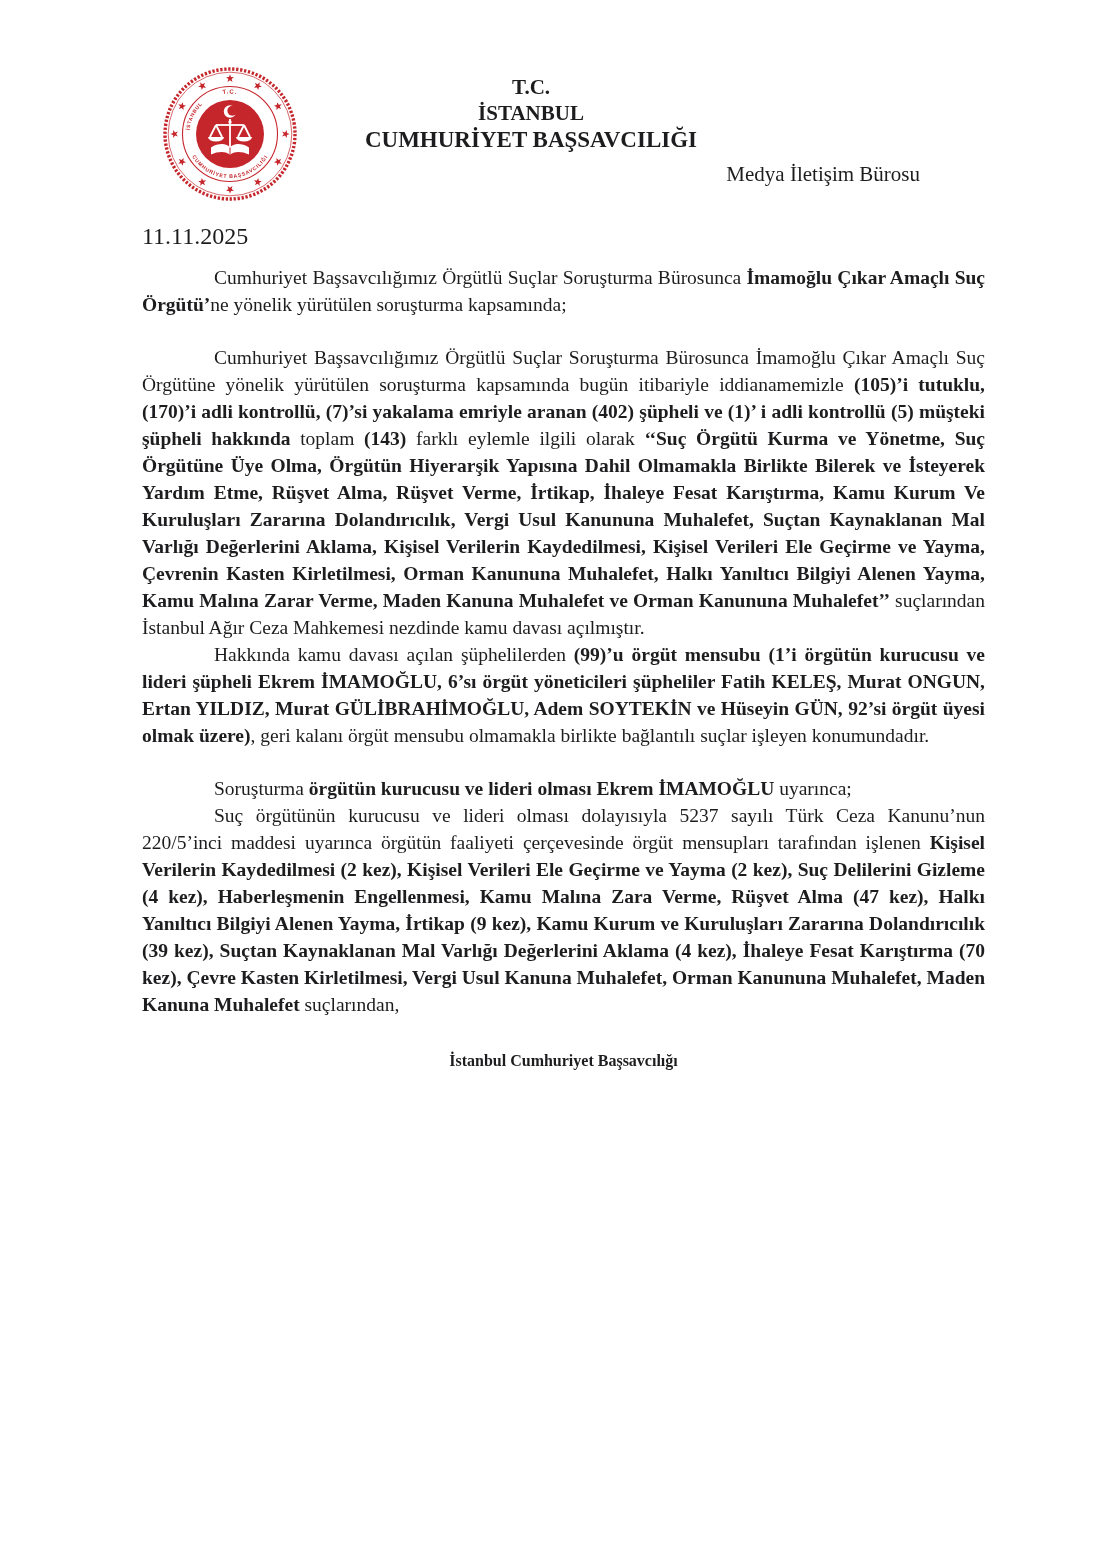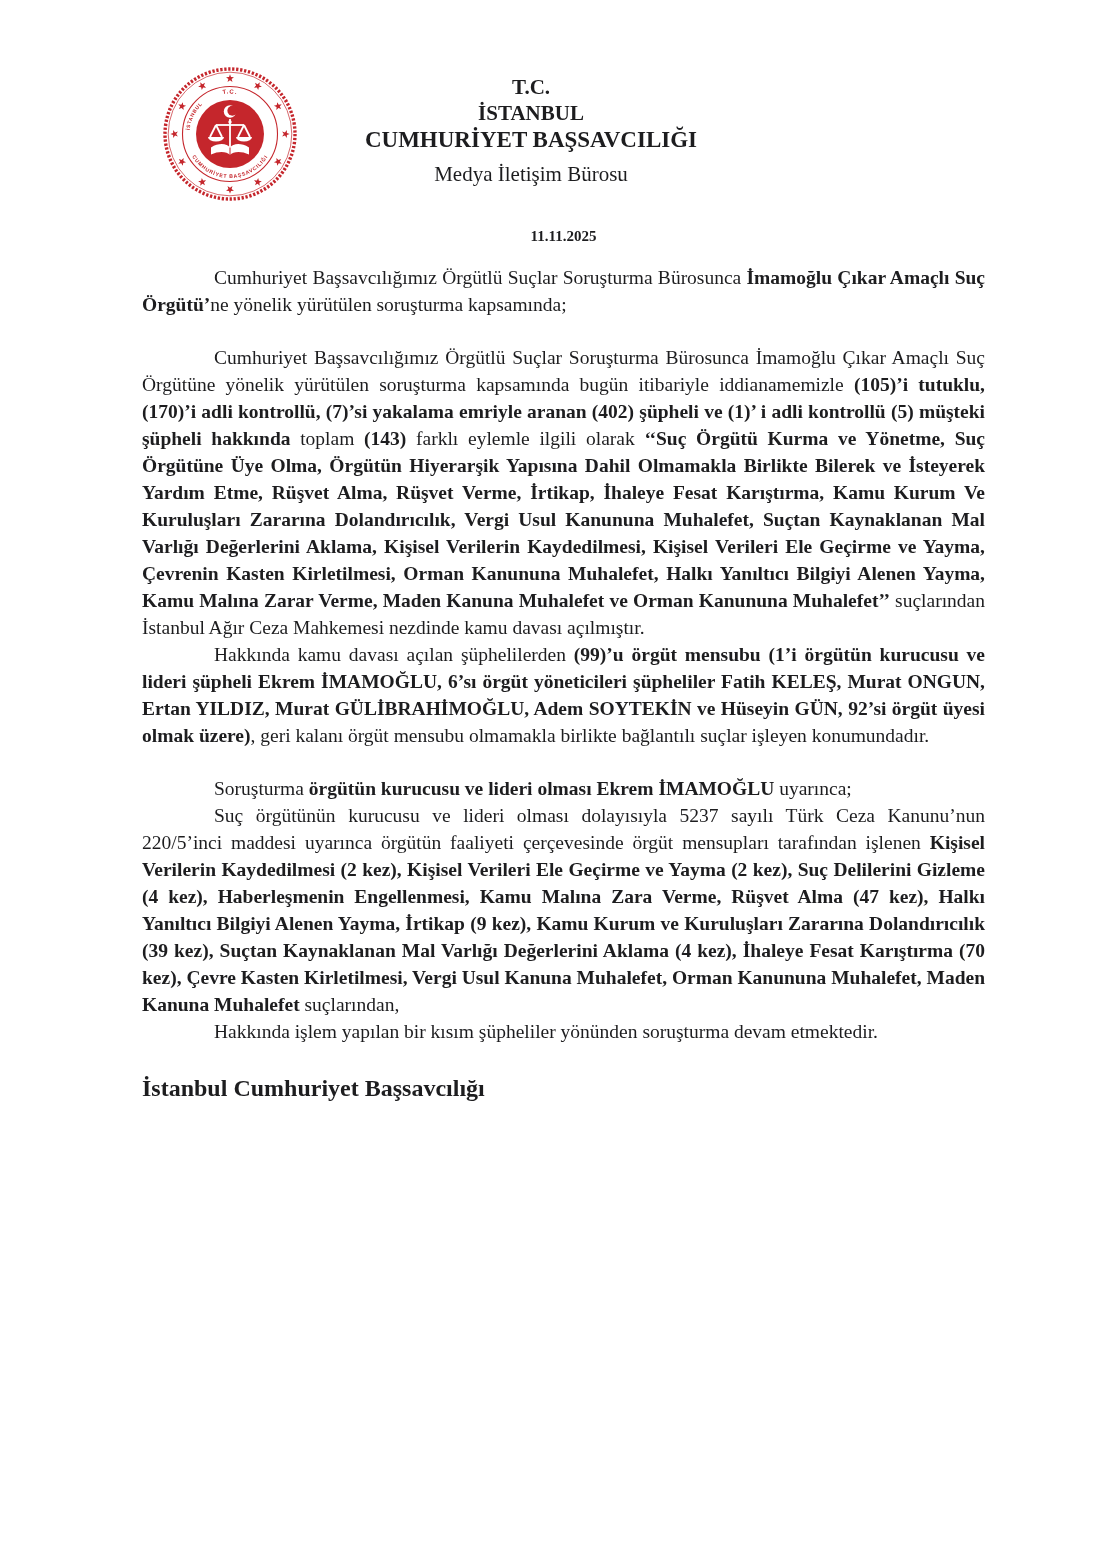--- a/index.html
+++ b/index.html
@@ -11,34 +11,34 @@
     color:#1d1d1f;
     overflow:hidden;
   }
   
   .letterhead{position:absolute;top:52px;left:0;width:100%;height:165px;}
   .seal{position:absolute;left:160px;top:12px;width:140px;height:140px;}
   .header-text{position:absolute;left:142px;top:22px;width:778px;text-align:center;}
   .ht1{font-weight:bold;font-size:21px;line-height:26px;}
   .ht2{font-weight:bold;font-size:21px;line-height:26px;}
   .ht3{font-weight:bold;font-size:23px;line-height:28px;}
-  .ht4{font-size:21px;line-height:26px;margin-top:7px;}
+  .ht4{font-size:21px;line-height:26px;margin-top:7px;text-align:right;}
   
   .content{position:absolute;top:224px;left:142px;right:115px;}
-  .doc-date{text-align:center;font-weight:bold;font-size:15px;line-height:24px;}
+  .doc-date{text-align:left;font-weight:normal;font-size:24px;line-height:24px;}
   .doc-title{text-align:center;font-weight:bold;font-size:20px;line-height:24px;margin-top:12px;letter-spacing:.4px;}
   .paras{margin-top:16px;}
   .para{
     font-size:19.5px;line-height:27px;
     text-align:justify;text-indent:72px;
     margin:0;
   }
   .mt{margin-top:26px;}
   .signature{
-    text-align:left;font-weight:bold;font-size:24px;line-height:26px;margin-top:30px;
+    text-align:center;font-weight:bold;font-size:16px;line-height:26px;margin-top:30px;
   }
   b{font-weight:bold;}
 </style>
 </head>
 <body>
 
 <div class="page">
 
   <div class="letterhead">
 
@@ -115,19 +115,18 @@
 
   <div class="content">
     <div class="doc-date">11.11.2025</div>
 
     <div class="paras">
       <p class="para"><span>Cumhuriyet Başsavcılığımız Örgütlü Suçlar Soruşturma Bürosunca </span><b>İmamoğlu Çıkar Amaçlı Suç Örgütü’</b><span>ne yönelik yürütülen soruşturma kapsamında;</span></p>
       <p class="para mt"><span>Cumhuriyet Başsavcılığımız Örgütlü Suçlar Soruşturma Bürosunca İmamoğlu Çıkar Amaçlı Suç Örgütüne yönelik yürütülen soruşturma kapsamında bugün itibariyle iddianamemizle  </span><b>(105)’i tutuklu, (170)’i adli kontrollü, (7)’si yakalama emriyle aranan (402) şüpheli ve (1)’ i adli kontrollü (5) müşteki şüpheli hakkında </b><span>toplam </span><b>(143)</b><span> farklı eylemle ilgili olarak </span><b>‘‘Suç Örgütü Kurma ve Yönetme, Suç Örgütüne Üye Olma, Örgütün Hiyerarşik Yapısına Dahil Olmamakla Birlikte Bilerek ve İsteyerek Yardım Etme, Rüşvet Alma, Rüşvet Verme, İrtikap, İhaleye Fesat Karıştırma, Kamu Kurum Ve Kuruluşları Zararına Dolandırıcılık, Vergi Usul Kanununa Muhalefet, Suçtan Kaynaklanan Mal Varlığı Değerlerini Aklama, Kişisel Verilerin Kaydedilmesi, Kişisel Verileri Ele Geçirme ve Yayma, Çevrenin Kasten Kirletilmesi, Orman Kanununa Muhalefet, Halkı Yanıltıcı Bilgiyi Alenen Yayma, Kamu Malına Zarar Verme, Maden Kanuna Muhalefet ve Orman Kanununa Muhalefet’’</b><span> suçlarından İstanbul Ağır Ceza Mahkemesi nezdinde kamu davası açılmıştır.</span></p>
       <p class="para"><span>Hakkında kamu davası açılan şüphelilerden </span><b>(99)’u örgüt mensubu (1’i örgütün kurucusu ve lideri şüpheli Ekrem İMAMOĞLU, 6’sı örgüt yöneticileri şüpheliler Fatih KELEŞ, Murat ONGUN, Ertan YILDIZ, Murat GÜLİBRAHİMOĞLU, Adem SOYTEKİN ve Hüseyin GÜN, 92’si örgüt üyesi olmak üzere)</b><span>, geri kalanı örgüt mensubu olmamakla birlikte bağlantılı suçlar işleyen konumundadır.</span></p>
       <p class="para mt"><span>Soruşturma </span><b>örgütün kurucusu ve lideri olması Ekrem İMAMOĞLU</b><span> uyarınca;</span></p>
       <p class="para"><span>Suç örgütünün kurucusu ve lideri olması dolayısıyla 5237 sayılı Türk Ceza Kanunu’nun 220/5’inci maddesi uyarınca örgütün faaliyeti çerçevesinde örgüt mensupları tarafından işlenen </span><b>Kişisel Verilerin Kaydedilmesi (2 kez), Kişisel Verileri Ele Geçirme ve Yayma (2 kez), Suç Delilerini Gizleme (4 kez), Haberleşmenin Engellenmesi, Kamu Malına Zara Verme, Rüşvet Alma (47 kez), Halkı Yanıltıcı Bilgiyi Alenen Yayma, İrtikap (9 kez), Kamu Kurum ve Kuruluşları Zararına Dolandırıcılık (39 kez), Suçtan Kaynaklanan Mal Varlığı Değerlerini Aklama (4 kez), İhaleye Fesat Karıştırma (70 kez), Çevre Kasten Kirletilmesi, Vergi Usul Kanuna Muhalefet, Orman Kanununa Muhalefet, Maden Kanuna Muhalefet</b><span> suçlarından,</span></p>
-      <p class="para"><span>Hakkında işlem yapılan bir kısım şüpheliler yönünden soruşturma devam etmektedir.</span></p>
     </div>
 
     <div class="signature">İstanbul Cumhuriyet Başsavcılığı</div>
   </div>
 
 </div>
 
 </body></html>

